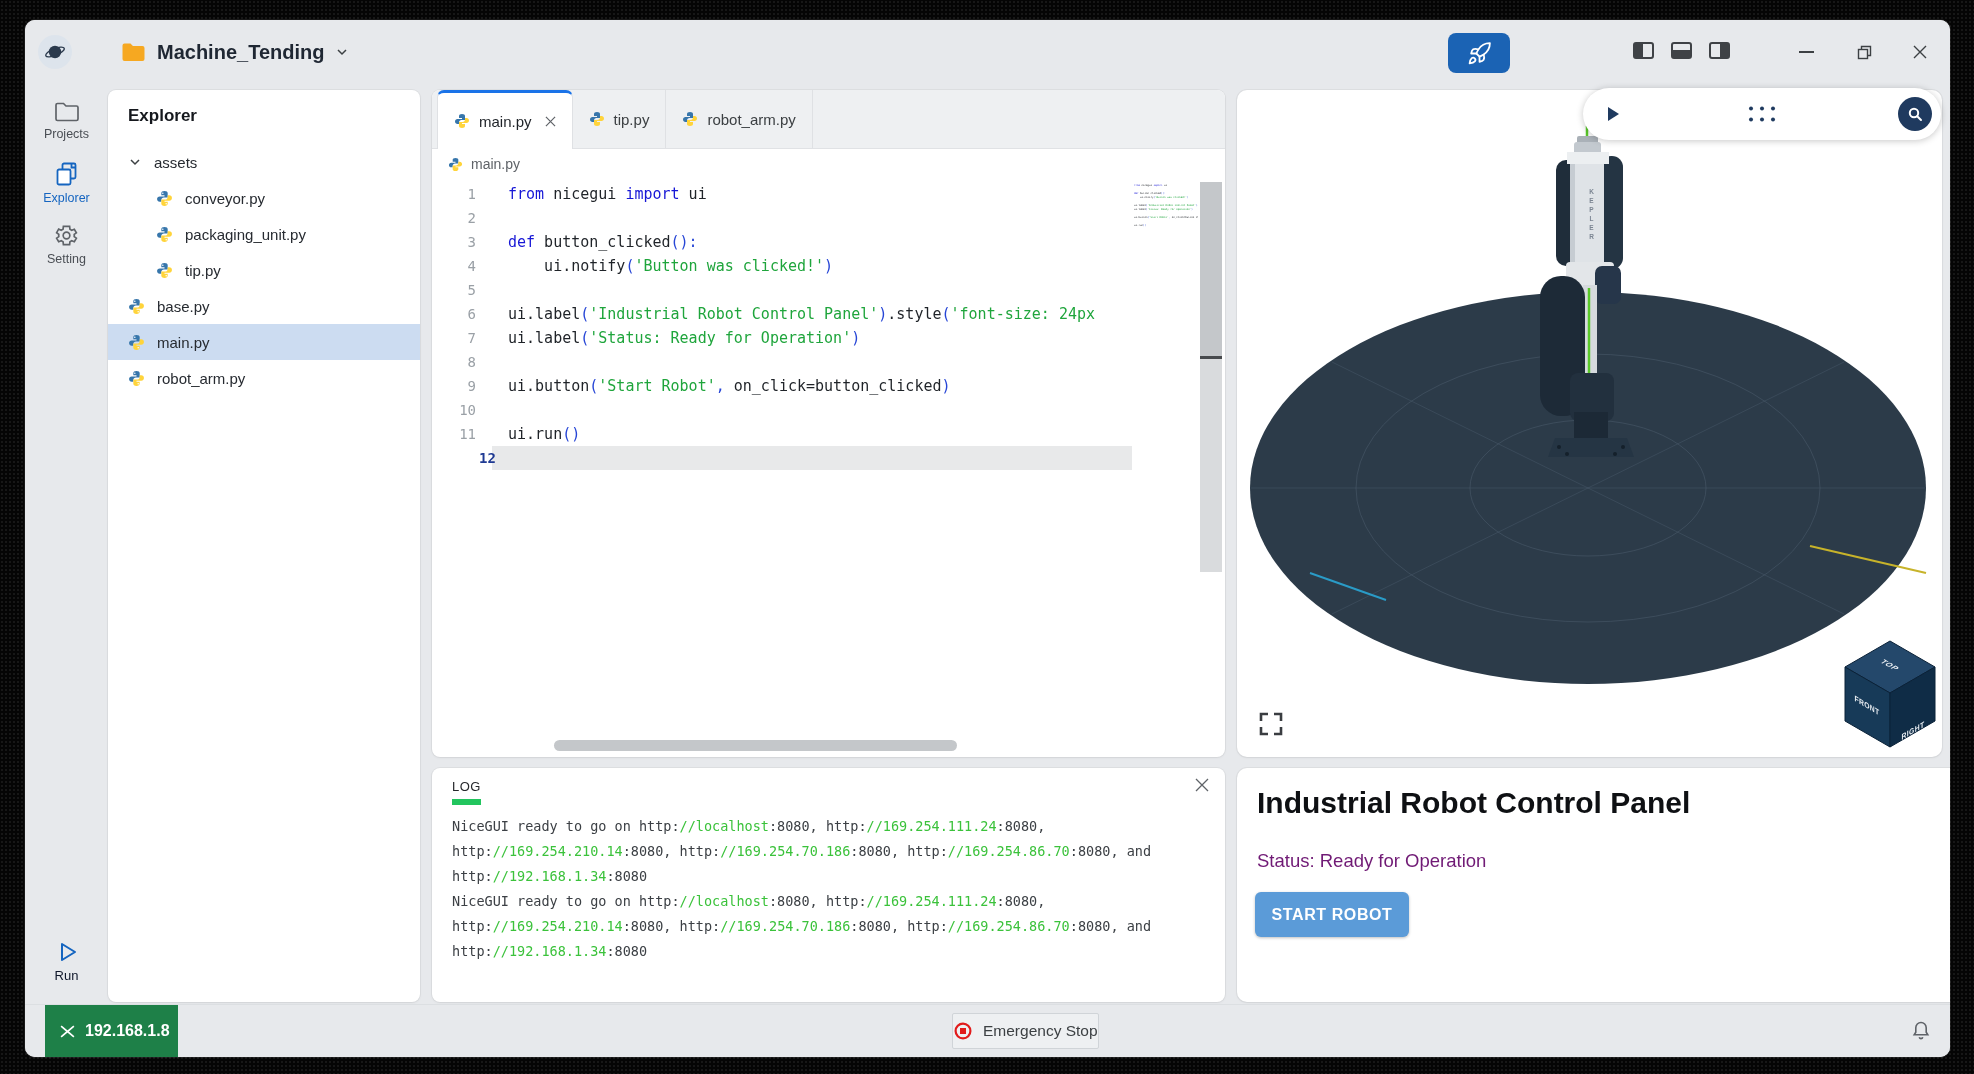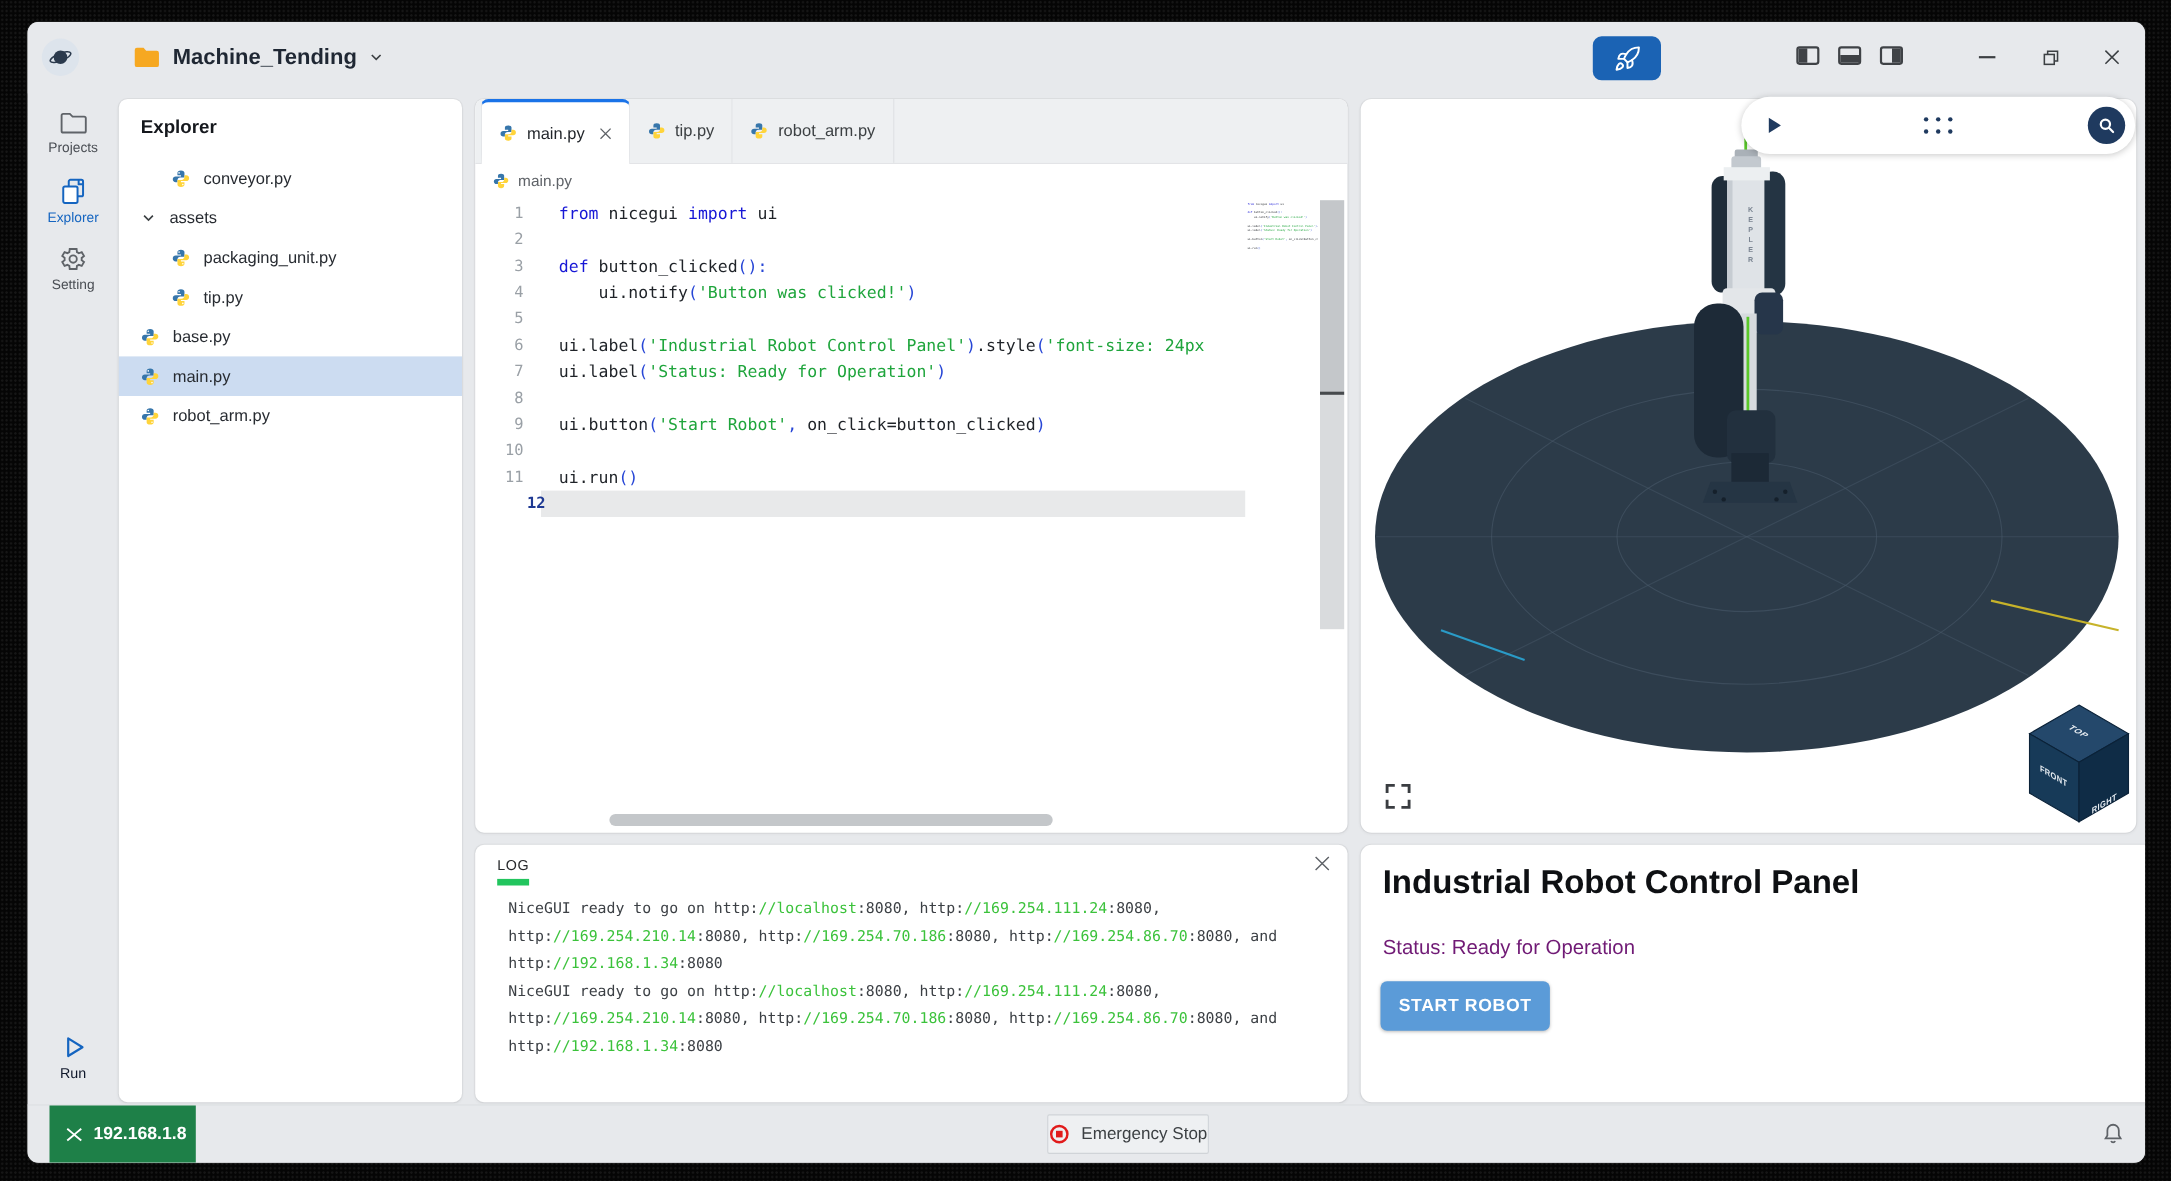--- a/index.html
+++ b/index.html
@@ -81,21 +81,21 @@
   .vthumb{position:absolute;left:0;top:0;width:100%;height:174px;background:#c4c7ca;cursor:pointer;}
   .vdivider{position:absolute;left:0;top:174px;width:100%;height:3px;background:#474a4d;}
   .vtrack2{position:absolute;left:0;top:177px;width:100%;height:213px;background:#d9dbdd;}
   .hscroll{position:absolute;left:0;bottom:5px;width:768px;height:13px;}
   .hthumb{position:absolute;left:122px;top:1px;width:403px;height:11px;border-radius:6px;background:#c4c7ca;cursor:pointer;}
   
   .loghead{position:absolute;left:20px;top:11px;font-size:13px;letter-spacing:.5px;color:#26282b;
     border-bottom:6px solid #22c55e;padding-bottom:5px;}
   .logclose{position:absolute;right:16px;top:10px;cursor:pointer;}
   .logbody{position:absolute;left:20px;top:46px;right:18px;}
-  .logbody .tline{white-space:pre-wrap;font-family:"DejaVu Sans Mono",monospace;font-size:13.5px;line-height:25px;margin-left:10px;}
+  .logbody .tline{white-space:pre-wrap;font-family:"DejaVu Sans Mono",monospace;font-size:13.5px;line-height:25px;}
   
   .scene{position:absolute;left:0;top:0;width:705px;height:667px;border-radius:10px;overflow:hidden;}
   .kepler{position:absolute;left:344px;top:98px;width:14px;height:72px;
     writing-mode:vertical-rl;text-orientation:upright;letter-spacing:2px;
     font-size:6.5px;color:#7b8592;pointer-events:none;font-weight:bold;}
   .pill{position:absolute;left:346px;top:-2px;width:358px;height:52px;background:#fff;border-radius:26px;
     box-shadow:0 1px 7px rgba(0,0,0,.22);display:flex;align-items:center;z-index:3;}
   .pillplay{margin-left:24px;cursor:pointer;display:flex;}
   .dots{position:absolute;left:50%;top:50%;transform:translate(-50%,-50%);
     display:grid;grid-template-columns:repeat(3,4px);grid-template-rows:repeat(2,4px);gap:7px;cursor:grab;}
@@ -201,34 +201,34 @@
       <svg width="24" height="24" viewBox="0 0 24 24">
         <polygon points="7,4 20,12 7,20" fill="none" stroke="#1565c0" stroke-width="2" stroke-linejoin="round"></polygon>
       </svg>
       <span>Run</span>
     </div>
   </div>
 
   <div class="card explorerpanel">
     <div class="exptitle">Explorer</div>
     <div class="tree">
-      <div class="trow d1">
-        <svg width="17" height="17" viewBox="0 0 16 16">
-            <path fill="#3776ab" d="M8 1C6 1 5 1.8 5 3v2h3v1H3.5C2 6 1 7 1 8.5S2 11 3.5 11H5V9.5C5 8 6 7 7.5 7H11V3c0-1.2-1-2-3-2z"></path>
-            <path fill="#ffd43b" d="M8 15c2 0 3-.8 3-2v-2H8v-1h4.5c1.5 0 2.5-1 2.5-2.5S14 5 12.5 5H11v1.5C11 8 10 9 8.5 9H5v4c0 1.2 1 2 3 2z"></path>
-            <circle fill="#fff" cx="6.4" cy="3" r=".7"></circle>
-            <circle fill="#fff" cx="9.6" cy="13" r=".7"></circle>
-          </svg>
-        <span>conveyor.py</span>
-      </div>
       <div class="trow d0">
         <svg class="chev-sm" viewBox="0 0 14 14">
           <path d="M3 5l4 4 4-4" fill="none" stroke="#3c4043" stroke-width="1.5"></path>
         </svg>
         <span>assets</span>
+      </div>
+      <div class="trow d1">
+        <svg width="17" height="17" viewBox="0 0 16 16">
+            <path fill="#3776ab" d="M8 1C6 1 5 1.8 5 3v2h3v1H3.5C2 6 1 7 1 8.5S2 11 3.5 11H5V9.5C5 8 6 7 7.5 7H11V3c0-1.2-1-2-3-2z"></path>
+            <path fill="#ffd43b" d="M8 15c2 0 3-.8 3-2v-2H8v-1h4.5c1.5 0 2.5-1 2.5-2.5S14 5 12.5 5H11v1.5C11 8 10 9 8.5 9H5v4c0 1.2 1 2 3 2z"></path>
+            <circle fill="#fff" cx="6.4" cy="3" r=".7"></circle>
+            <circle fill="#fff" cx="9.6" cy="13" r=".7"></circle>
+          </svg>
+        <span>conveyor.py</span>
       </div>
       <div class="trow d1">
         <svg width="17" height="17" viewBox="0 0 16 16">
             <path fill="#3776ab" d="M8 1C6 1 5 1.8 5 3v2h3v1H3.5C2 6 1 7 1 8.5S2 11 3.5 11H5V9.5C5 8 6 7 7.5 7H11V3c0-1.2-1-2-3-2z"></path>
             <path fill="#ffd43b" d="M8 15c2 0 3-.8 3-2v-2H8v-1h4.5c1.5 0 2.5-1 2.5-2.5S14 5 12.5 5H11v1.5C11 8 10 9 8.5 9H5v4c0 1.2 1 2 3 2z"></path>
             <circle fill="#fff" cx="6.4" cy="3" r=".7"></circle>
             <circle fill="#fff" cx="9.6" cy="13" r=".7"></circle>
           </svg>
         <span>packaging_unit.py</span>
       </div>

